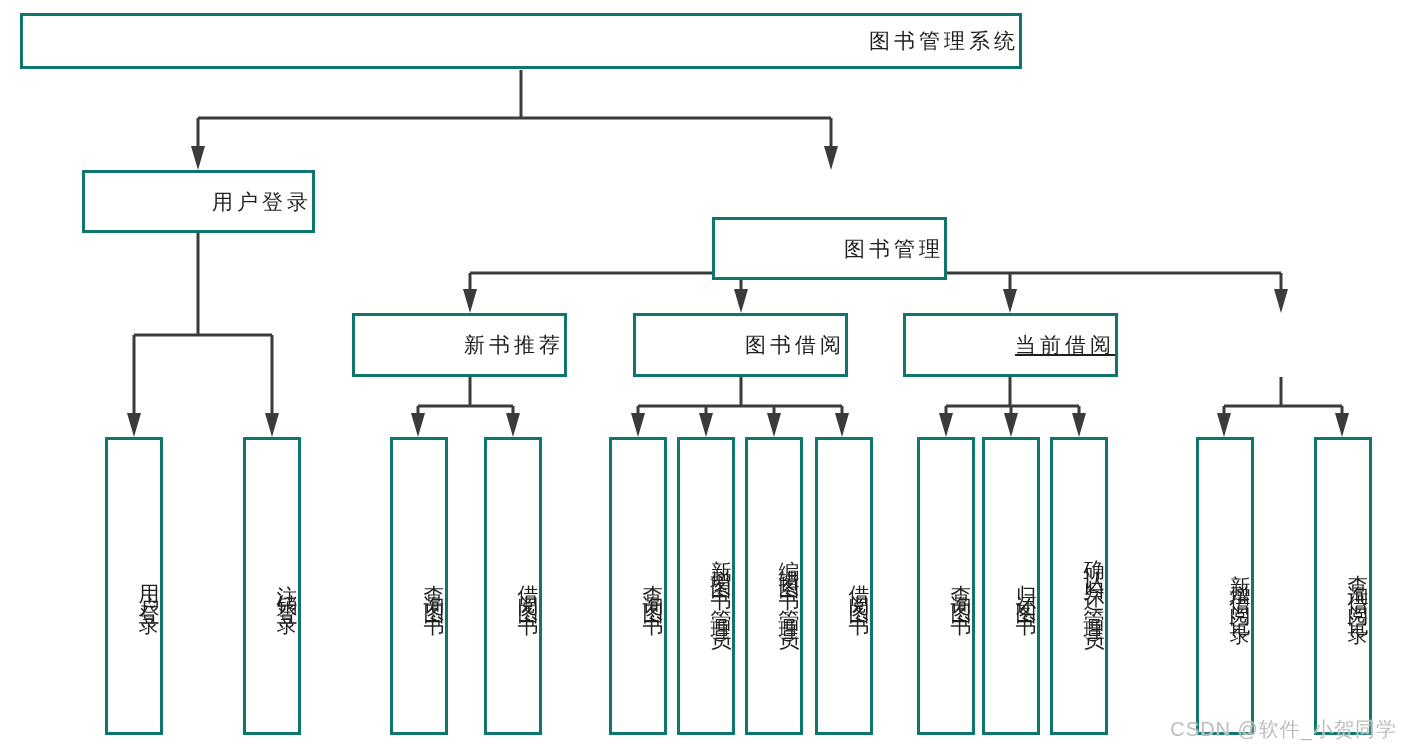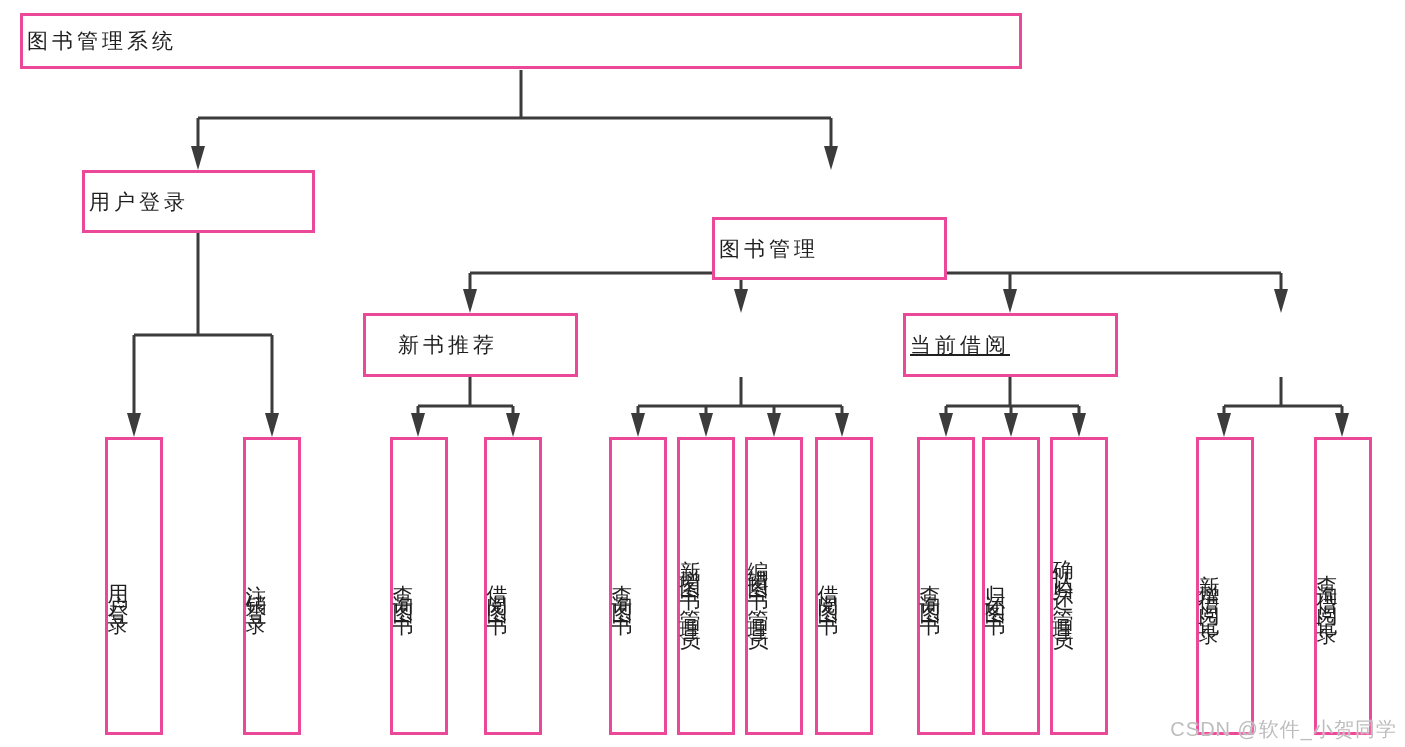--- a/index.html
+++ b/index.html
@@ -17,25 +17,25 @@
   }
   .wires {
     position: absolute;
     left: 0;
     top: 0;
     pointer-events: none;
   }
   .node {
     position: absolute;
     box-sizing: border-box;
-    border: 3px solid #ec4899;
+    border: 3px solid #0f766e;
     background: #ffffff;
     display: flex;
     align-items: center;
-    justify-content: flex-start;
+    justify-content: flex-end;
     color: #1f1f1f;
   }
   .node span {
     font-size: 21px;
     letter-spacing: 4px;
     text-indent: 4px;
     white-space: nowrap;
     color: #1f1f1f;
   }
   .root { left: 20px; top: 13px; width: 1002px; height: 56px; }
@@ -126,22 +126,25 @@
     <span>图书管理系统</span>
   </div>
 
   <div class="node l2" style="left:82px; width:233px;">
     <span>用户登录</span>
   </div>
   <div class="node l2" style="left:712px; width:235px;margin-top:47px;">
     <span>图书管理</span>
   </div>
 
-  <div class="node l3" style="left:363px;padding-left:28px;">
+  <div class="node l3" style="left:352px;padding-left:28px;">
     <span>新书推荐</span>
+  </div>
+  <div class="node l3" style="left:633px;">
+    <span>图书借阅</span>
   </div>
   <div class="node l3" style="left:903px;text-decoration:underline;">
     <span>当前借阅</span>
   </div>
 
   <div class="node leaf" style="left:105px;">
     <span class="vtext">用户登录</span>
   </div>
   <div class="node leaf" style="left:243px;">
     <span class="vtext">注销登录</span>

